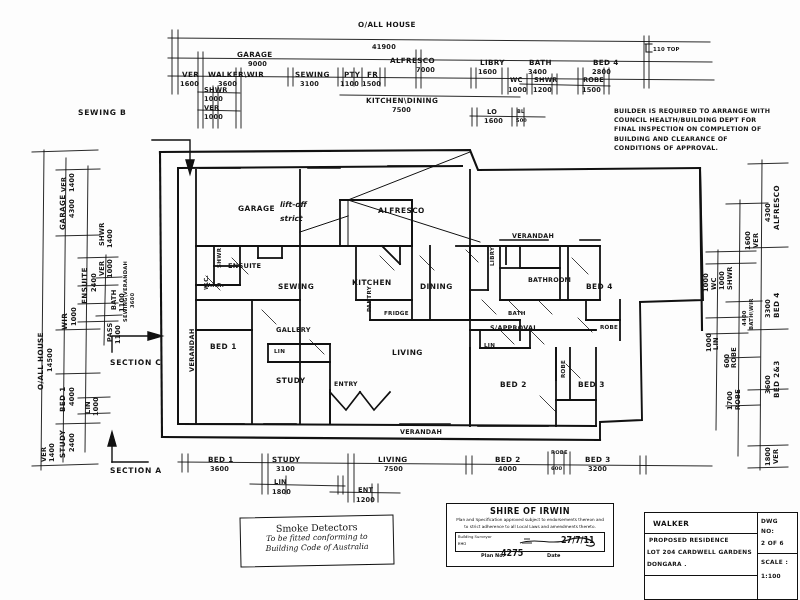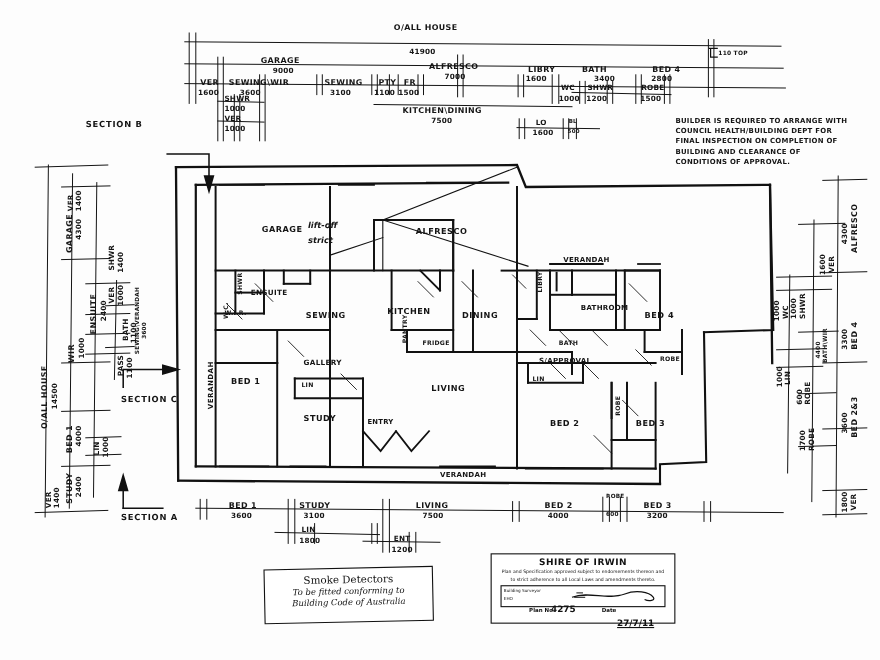--- a/index.html
+++ b/index.html
@@ -352,36 +352,36 @@
 
   </g>
 </svg>
 
 <div class="lbl dimname" style="left:358px;top:20px;">O/ALL HOUSE</div>
 <div class="lbl dimval" style="left:372px;top:43px;">41900</div>
 
 <div class="lbl dimname" style="left:237px;top:50px;">GARAGE</div>
 <div class="lbl dimval" style="left:248px;top:60px;">9000</div>
 <div class="lbl dimname" style="left:390px;top:56px;">ALFRESCO</div>
-<div class="lbl dimval" style="left:404px;top:66px;text-align:center;">7000</div>
+<div class="lbl dimval" style="left:416px;top:66px;text-align:center;">7000</div>
 
 <div class="lbl dimname" style="left:182px;top:70px;">VER</div>
 <div class="lbl dimval" style="left:180px;top:80px;">1600</div>
-<div class="lbl dimname" style="left:208px;top:70px;">SEWING\WIR</div>
+<div class="lbl dimname" style="left:208px;top:70px;">WALKER\WIR</div>
 <div class="lbl dimval" style="left:218px;top:80px;">3600</div>
 <div class="lbl dimname" style="left:295px;top:70px;">SEWING</div>
 <div class="lbl dimval" style="left:300px;top:80px;">3100</div>
 <div class="lbl dimname" style="left:344px;top:70px;">PTY</div>
 <div class="lbl dimval" style="left:340px;top:80px;">1100</div>
 <div class="lbl dimname" style="left:367px;top:70px;">FR</div>
 <div class="lbl dimval" style="left:362px;top:80px;">1500</div>
 <div class="lbl dimname" style="left:480px;top:58px;">LIBRY</div>
 <div class="lbl dimval" style="left:478px;top:68px;">1600</div>
 <div class="lbl dimname" style="left:529px;top:58px;">BATH</div>
-<div class="lbl dimval" style="left:540px;top:68px;">3400</div>
+<div class="lbl dimval" style="left:528px;top:68px;">3400</div>
 <div class="lbl dimname" style="left:593px;top:58px;">BED 4</div>
 <div class="lbl dimval" style="left:592px;top:68px;">2800</div>
 
 <div class="lbl dimval" style="left:204px;top:86px;font-weight:700;">SHWR</div>
 <div class="lbl dimval" style="left:204px;top:95px;">1000</div>
 <div class="lbl dimval" style="left:204px;top:104px;font-weight:700;">VER</div>
 <div class="lbl dimval" style="left:204px;top:113px;">1000</div>
 
 <div class="lbl dimname" style="left:366px;top:96px;">KITCHEN\DINING</div>
 <div class="lbl dimval" style="left:392px;top:106px;">7500</div>
@@ -401,21 +401,21 @@
 <div class="lbl dimval" style="left:653px;top:46px;font-size:5.4px;">110 TOP</div>
 
 <div class="lbl note" style="left:614px;top:106px;width:180px;">
   <div>BUILDER IS REQUIRED TO ARRANGE WITH</div>
   <div>COUNCIL   HEALTH/BUILDING   DEPT   FOR</div>
   <div>FINAL  INSPECTION  ON  COMPLETION  OF</div>
   <div>BUILDING        AND        CLEARANCE        OF</div>
   <div>CONDITIONS OF APPROVAL.</div>
 </div>
 
-<div class="lbl sect" style="left:78px;top:108px;">SECTION B</div>
+<div class="lbl sect" style="left:78px;top:108px;">SEWING B</div>
 <div class="lbl sect" style="left:110px;top:358px;">SECTION C</div>
 <div class="lbl sect" style="left:110px;top:466px;">SECTION A</div>
 
 <div class="lbl room" style="left:238px;top:204px;">GARAGE</div>
 <div class="lbl annot" style="left:280px;top:200px;">lift-off</div>
 <div class="lbl annot" style="left:280px;top:214px;">strict</div>
 <div class="lbl room" style="left:378px;top:206px;">ALFRESCO</div>
 
 <div class="lbl dimname rot90" style="left:36px;top:390px;">O/ALL HOUSE</div>
 <div class="lbl dimval rot90" style="left:46px;top:372px;">14500</div>
@@ -529,17 +529,34 @@
     <div class="stamp-lab">Building Surveyor</div>
     <div class="stamp-lab">EHO</div>
     <svg style="position:absolute;left:62px;top:1px;" width="84" height="15">
       <path d="M2 9 C18 3, 34 12, 50 6 C60 2, 72 4, 76 9 C78 12, 72 13, 68 11" stroke="#111" stroke-width="1.1" fill="none"></path>
       <path d="M6 5 L12 5 M4 9 L14 9" stroke="#111" stroke-width="0.9"></path>
     </svg>
   </div>
   <div style="position:absolute;left:34px;top:48px;" class="stamp-row">Plan No.</div>
   <div style="position:absolute;left:54px;top:45px;" class="stamp-val">4275</div>
   <div style="position:absolute;left:100px;top:48px;" class="stamp-row">Date</div>
-  <div style="position:absolute;left:114px;top:58px;text-decoration:underline;" class="stamp-val">27/7/11</div>
+  <div style="position:absolute;left:114px;top:32px;" class="stamp-val">27/7/11</div>
 </div>
 
-
+<div class="tblock" style="left:644px;top:512px;width:152px;height:86px;">
+  <div class="tb-line" style="left:112px;top:0;width:1.2px;height:86px;"></div>
+  <div class="tb-line" style="left:0;top:20px;width:112px;height:1.2px;"></div>
+  <div class="tb-line" style="left:0;top:62px;width:112px;height:1.2px;"></div>
+  <div class="tb-line" style="left:112px;top:40px;width:40px;height:1.2px;"></div>
+
+  <div class="tb-txt" style="left:8px;top:6px;">WALKER</div>
+  <div class="tb-small" style="left:4px;top:24px;">PROPOSED RESIDENCE</div>
+  <div class="tb-small" style="left:2px;top:36px;">LOT 204 CARDWELL GARDENS</div>
+  <div class="tb-small" style="left:2px;top:48px;">DONGARA .</div>
+
+  <div class="tb-small" style="left:116px;top:5px;">DWG</div>
+  <div class="tb-small" style="left:116px;top:15px;">NO:</div>
+  <div class="tb-small" style="left:116px;top:27px;">2 OF 6</div>
+  <div class="tb-small" style="left:116px;top:46px;">SCALE :</div>
+  <div class="tb-small" style="left:116px;top:60px;">1:100</div>
 </div>
 
+</div>
+
 </body></html>

